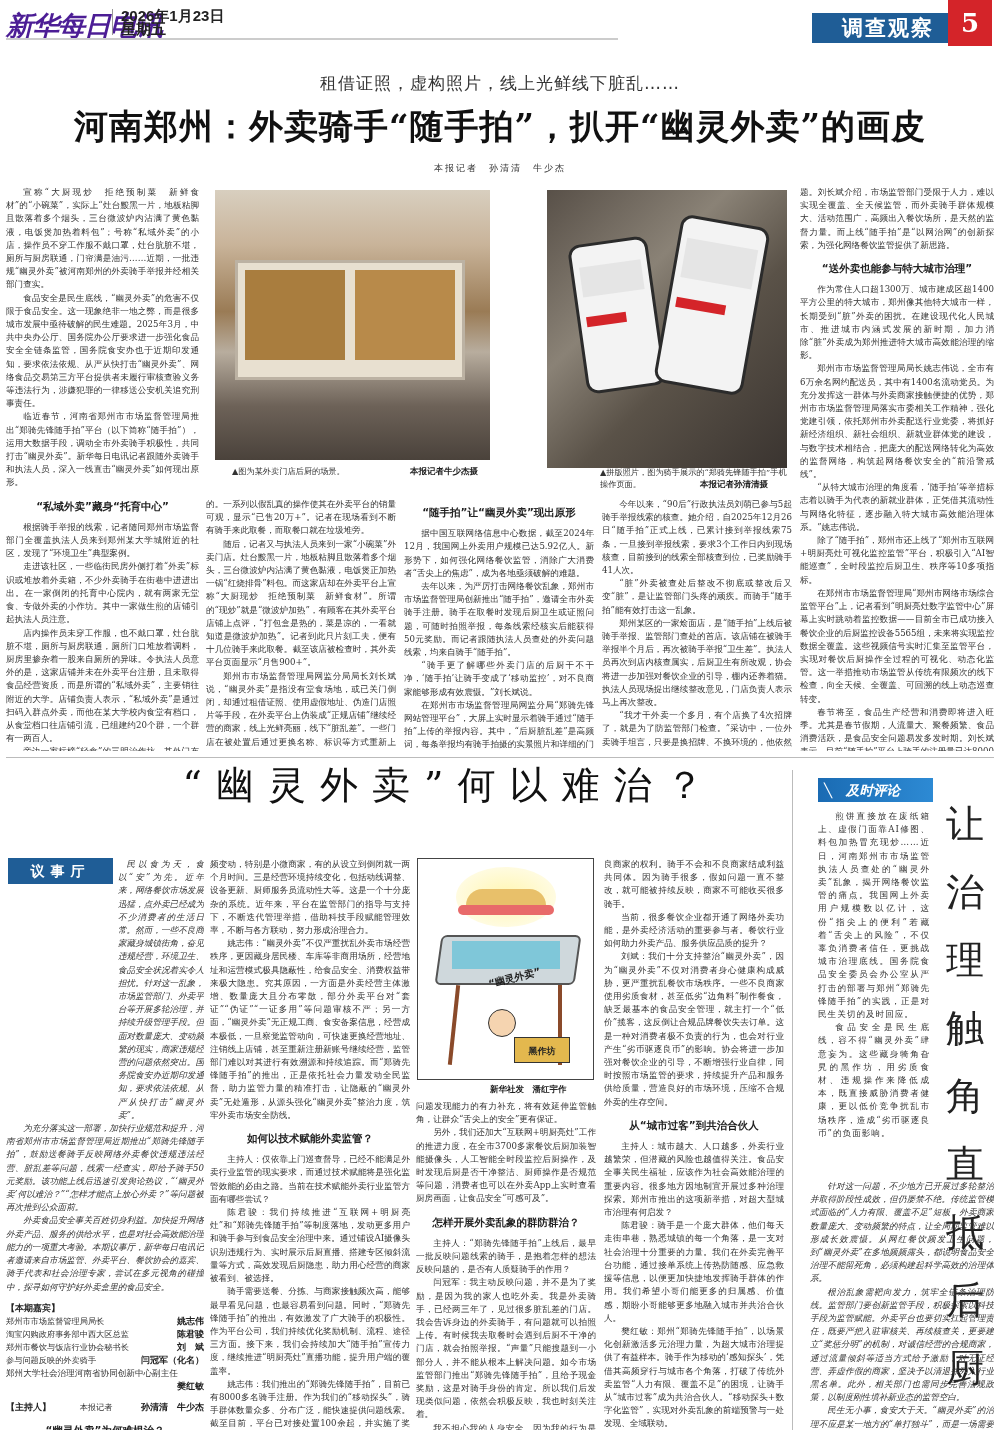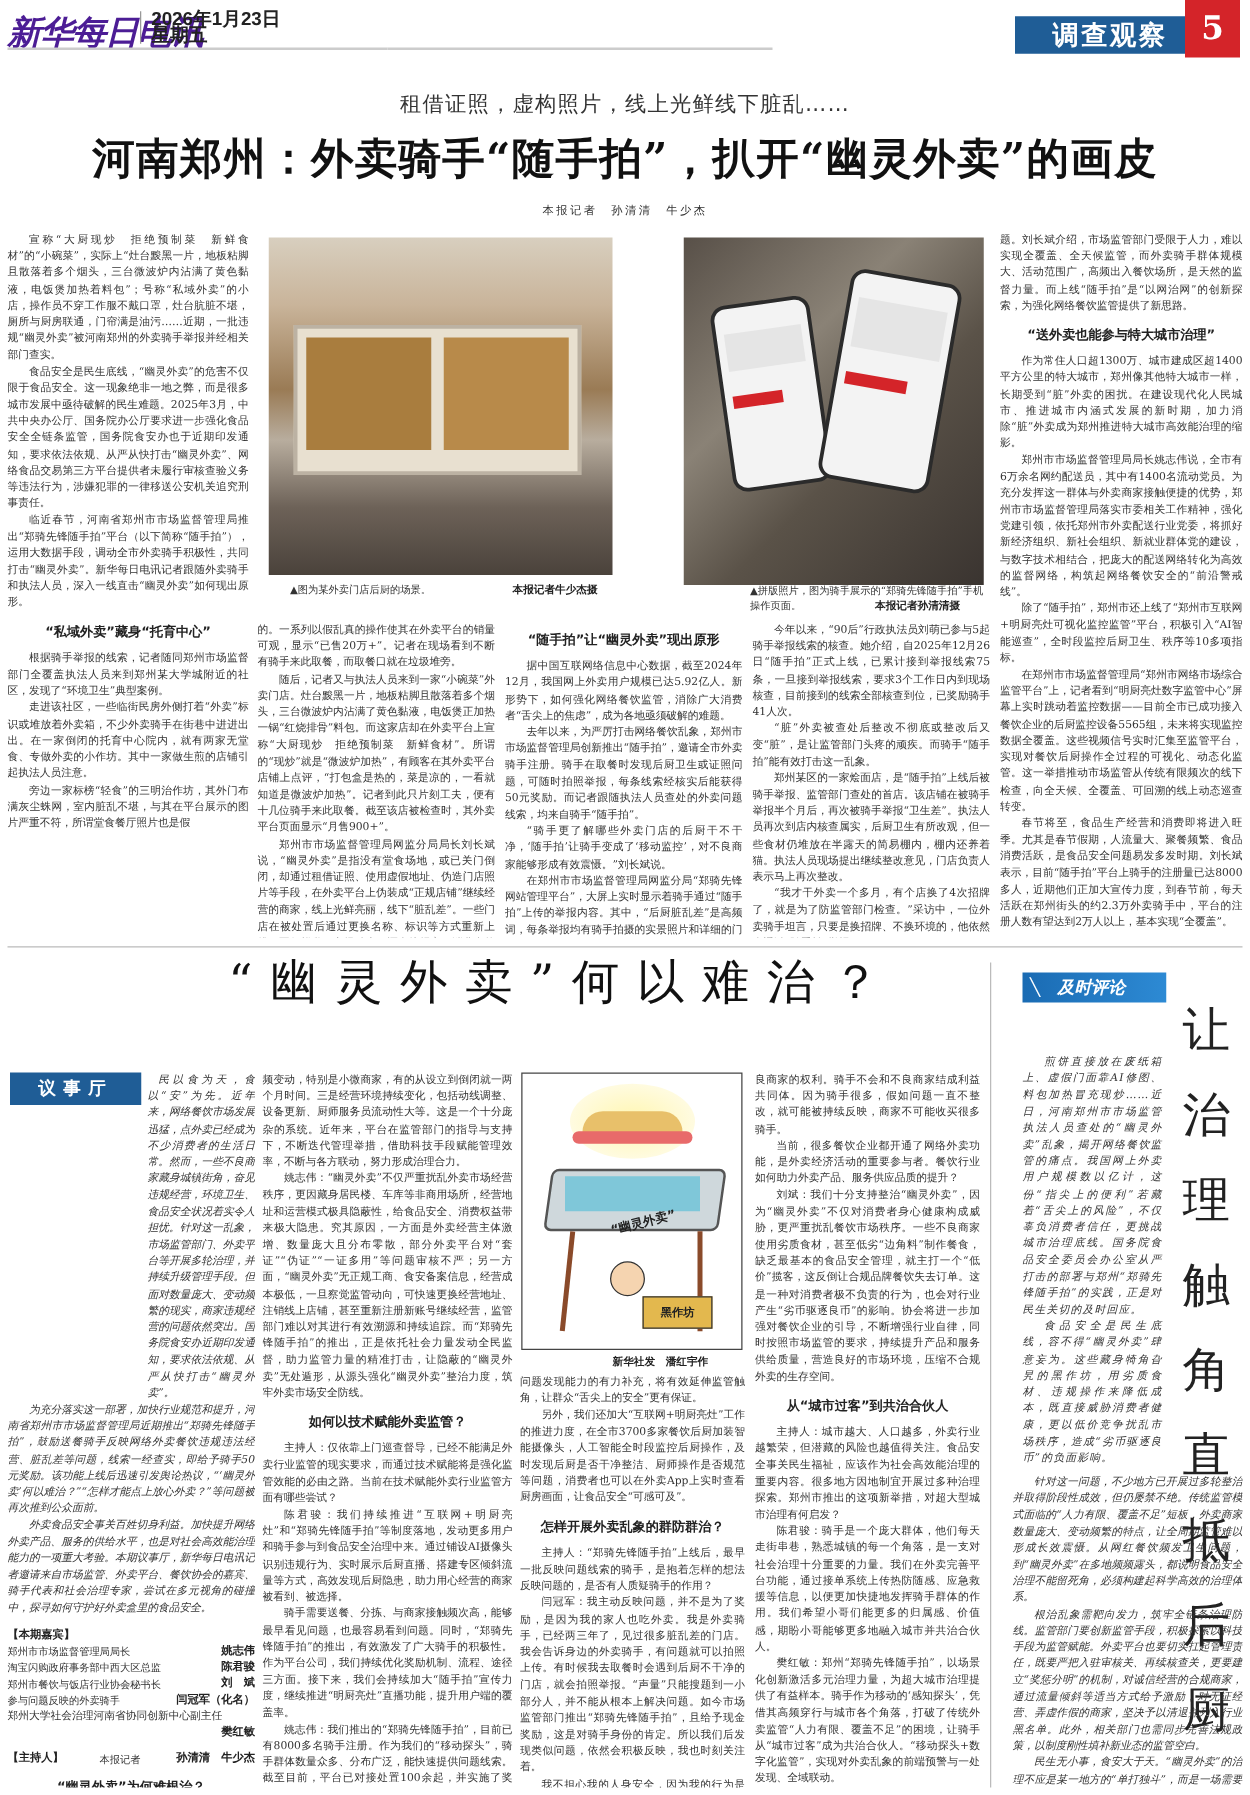--- a/index.html
+++ b/index.html
@@ -52,20 +52,21 @@
 <div class="abs headline">河南郑州：外卖骑手“随手拍”，扒开“幽灵外卖”的画皮</div>
 <div class="abs byline">本报记者　孙清清　牛少杰</div>
 
 <div class="abs col" style="left:6px;top:186px;width:193px;height:565px">
   <p>宣称“大厨现炒　拒绝预制菜　新鲜食材”的“小碗菜”，实际上“灶台黢黑一片，地板粘脚且散落着多个烟头，三台微波炉内沾满了黄色黏液，电饭煲加热着料包”；号称“私域外卖”的小店，操作员不穿工作服不戴口罩，灶台肮脏不堪，厕所与厨房联通，门帘满是油污……近期，一批违规“幽灵外卖”被河南郑州的外卖骑手举报并经相关部门查实。</p>
   <p>食品安全是民生底线，“幽灵外卖”的危害不仅限于食品安全。这一现象绝非一地之弊，而是很多城市发展中亟待破解的民生难题。2025年3月，中共中央办公厅、国务院办公厅要求进一步强化食品安全全链条监管，国务院食安办也于近期印发通知，要求依法依规、从严从快打击“幽灵外卖”、网络食品交易第三方平台提供者未履行审核查验义务等违法行为，涉嫌犯罪的一律移送公安机关追究刑事责任。</p>
   <p>临近春节，河南省郑州市市场监督管理局推出“郑骑先锋随手拍”平台（以下简称“随手拍”），运用大数据手段，调动全市外卖骑手积极性，共同打击“幽灵外卖”。新华每日电讯记者跟随外卖骑手和执法人员，深入一线直击“幽灵外卖”如何现出原形。</p>
   <div class="sub">“私域外卖”藏身“托育中心”</div>
   <p>根据骑手举报的线索，记者随同郑州市场监督部门全覆盖执法人员来到郑州某大学城附近的社区，发现了“环境卫生”典型案例。</p>
   <p>走进该社区，一些临街民房外侧打着“外卖”标识或堆放着外卖箱，不少外卖骑手在街巷中进进出出。在一家倒闭的托育中心院内，就有两家无堂食、专做外卖的小作坊。其中一家做生煎的店铺引起执法人员注意。</p>
+  <p>店内操作员未穿工作服，也不戴口罩，灶台肮脏不堪，厕所与厨房联通，厕所门口堆放着调料，厨房里掺杂着一股来自厕所的异味。令执法人员意外的是，这家店铺并未在外卖平台注册，且未取得食品经营资质，而是所谓的“私域外卖”，主要销往附近的大学。店铺负责人表示，“私域外卖”是通过扫码入群点外卖，而他在某大学校内食堂有档口，从食堂档口往店铺引流，已组建约20个群，一个群有一两百人。</p>
   <p>旁边一家标榜“轻食”的三明治作坊，其外门布满灰尘蛛网，室内脏乱不堪，与其在平台展示的图片严重不符，所谓堂食餐厅照片也是假</p>
 </div>
 
 <div class="abs photo photo1">
   <div style="position:absolute;left:20px;top:70px;width:230px;height:120px;background:#e8e0d0;border:3px solid #bcb2a3"></div>
   <div style="position:absolute;left:30px;top:80px;width:100px;height:90px;background:#a97d3e"></div>
   <div style="position:absolute;left:140px;top:80px;width:100px;height:90px;background:#b88a4a"></div>
 </div>
 <div class="abs caption" style="left:232px;top:466px">▲图为某外卖门店后厨的场景。</div>
 <div class="abs cap-credit" style="left:410px;top:466px">本报记者牛少杰摄</div>
@@ -93,30 +94,31 @@
   <div class="sub" style="margin-top:0">“随手拍”让“幽灵外卖”现出原形</div>
   <p>据中国互联网络信息中心数据，截至2024年12月，我国网上外卖用户规模已达5.92亿人。新形势下，如何强化网络餐饮监管，消除广大消费者“舌尖上的焦虑”，成为各地亟须破解的难题。</p>
   <p>去年以来，为严厉打击网络餐饮乱象，郑州市市场监督管理局创新推出“随手拍”，邀请全市外卖骑手注册。骑手在取餐时发现后厨卫生或证照问题，可随时拍照举报，每条线索经核实后能获得50元奖励。而记者跟随执法人员查处的外卖问题线索，均来自骑手“随手拍”。</p>
   <p>“骑手更了解哪些外卖门店的后厨干不干净，‘随手拍’让骑手变成了‘移动监控’，对不良商家能够形成有效震慑。”刘长斌说。</p>
   <p>在郑州市市场监督管理局网监分局“郑骑先锋网站管理平台”，大屏上实时显示着骑手通过“随手拍”上传的举报内容。其中，“后厨脏乱差”是高频词，每条举报均有骑手拍摄的实景照片和详细的门店地址，方便执法人员现场核查。</p>
 </div>
 
 <div class="abs col" style="left:602px;top:498px;width:190px;height:252px">
   <p>今年以来，“90后”行政执法员刘萌已参与5起骑手举报线索的核查。她介绍，自2025年12月26日“随手拍”正式上线，已累计接到举报线索75条，一旦接到举报线索，要求3个工作日内到现场核查，目前接到的线索全部核查到位，已奖励骑手41人次。</p>
   <p>“脏”外卖被查处后整改不彻底或整改后又变“脏”，是让监管部门头疼的顽疾。而骑手“随手拍”能有效打击这一乱象。</p>
-  <p>郑州某区的一家烩面店，是“随手拍”上线后被骑手举报、监管部门查处的首店。该店铺在被骑手举报半个月后，再次被骑手举报“卫生差”。执法人员再次到店内核查属实，后厨卫生有所改观，但一些食材仍堆放在半露天的简易棚内，棚内还养着猫。执法人员现场提出继续整改意见，门店负责人表示马上再次整改。</p>
+  <p>郑州某区的一家烩面店，是“随手拍”上线后被骑手举报、监管部门查处的首店。该店铺在被骑手举报半个月后，再次被骑手举报“卫生差”。执法人员再次到店内核查属实，后厨卫生有所改观，协会将进一步加强对餐饮企业的引导，棚内还养着猫。执法人员现场提出继续整改意见，门店负责人表示马上再次整改。</p>
   <p>“我才干外卖一个多月，有个店换了4次招牌了，就是为了防监管部门检查。”采访中，一位外卖骑手坦言，只要是换招牌、不换环境的，他依然会通过“随手拍”举报。</p>
 
 </div>
 
 <div class="abs col" style="left:800px;top:186px;width:194px;height:565px">
   <p style="text-indent:0">题。刘长斌介绍，市场监管部门受限于人力，难以实现全覆盖、全天候监管，而外卖骑手群体规模大、活动范围广，高频出入餐饮场所，是天然的监督力量。而上线“随手拍”是“以网治网”的创新探索，为强化网络餐饮监管提供了新思路。</p>
   <div class="sub">“送外卖也能参与特大城市治理”</div>
   <p>作为常住人口超1300万、城市建成区超1400平方公里的特大城市，郑州像其他特大城市一样，长期受到“脏”外卖的困扰。在建设现代化人民城市、推进城市内涵式发展的新时期，加力消除“脏”外卖成为郑州推进特大城市高效能治理的缩影。</p>
   <p>郑州市市场监督管理局局长姚志伟说，全市有6万余名网约配送员，其中有1400名流动党员。为充分发挥这一群体与外卖商家接触便捷的优势，郑州市市场监督管理局落实市委相关工作精神，强化党建引领，依托郑州市外卖配送行业党委，将抓好新经济组织、新社会组织、新就业群体党的建设，与数字技术相结合，把庞大的配送网络转化为高效的监督网络，构筑起网络餐饮安全的“前沿警戒线”。</p>
+  <p>“从特大城市治理的角度看，‘随手拍’等举措标志着以骑手为代表的新就业群体，正凭借其流动性与网络化特征，逐步融入特大城市高效能治理体系。”姚志伟说。</p>
   <p>除了“随手拍”，郑州市还上线了“郑州市互联网+明厨亮灶可视化监控监管”平台，积极引入“AI智能巡查”，全时段监控后厨卫生、秩序等10多项指标。</p>
   <p>在郑州市市场监督管理局“郑州市网络市场综合监管平台”上，记者看到“明厨亮灶数字监管中心”屏幕上实时跳动着监控数据——目前全市已成功接入餐饮企业的后厨监控设备5565组，未来将实现监控数据全覆盖。这些视频信号实时汇集至监管平台，实现对餐饮后厨操作全过程的可视化、动态化监管。这一举措推动市场监管从传统有限频次的线下检查，向全天候、全覆盖、可回溯的线上动态巡查转变。</p>
   <p>春节将至，食品生产经营和消费即将进入旺季。尤其是春节假期，人流量大、聚餐频繁、食品消费活跃，是食品安全问题易发多发时期。刘长斌表示，目前“随手拍”平台上骑手的注册量已达8000多人，近期他们正加大宣传力度，到春节前，每天活跃在郑州街头的约2.3万外卖骑手中，平台的注册人数有望达到2万人以上，基本实现“全覆盖”。</p>
 </div>
 
 <div class="abs rule" style="left:6px;top:757px;width:988px;height:1px"></div>
 
 <div class="abs big-title">“幽灵外卖”何以难治？</div>
 
 <div class="abs yishi">议事厅</div>
@@ -207,21 +209,21 @@
   <div>让</div>
   <div>治</div>
   <div>理</div>
   <div>触</div>
   <div>角</div>
   <div>直</div>
   <div>抵</div>
   <div>后</div>
   <div>厨</div>
 </div>
-<div class="abs col" style="left:818px;top:844px;width:112px;height:410px;font-style:italic;letter-spacing:1px">
+<div class="abs col" style="left:818px;top:810px;width:112px;height:410px;letter-spacing:1px">
   <p>煎饼直接放在废纸箱上、虚假门面靠AI修图、料包加热冒充现炒……近日，河南郑州市市场监管执法人员查处的“幽灵外卖”乱象，揭开网络餐饮监管的痛点。我国网上外卖用户规模数以亿计，这份“指尖上的便利”若藏着“舌尖上的风险”，不仅辜负消费者信任，更挑战城市治理底线。国务院食品安全委员会办公室从严打击的部署与郑州“郑骑先锋随手拍”的实践，正是对民生关切的及时回应。</p>
   <p>食品安全是民生底线，容不得“幽灵外卖”肆意妄为。这些藏身犄角旮旯的黑作坊，用劣质食材、违规操作来降低成本，既直接威胁消费者健康，更以低价竞争扰乱市场秩序，造成“劣币驱逐良币”的负面影响。</p>
 </div>
 <div class="abs col" style="left:810px;top:1180px;width:184px;height:252px;font-style:italic">
   <p>针对这一问题，不少地方已开展过多轮整治并取得阶段性成效，但仍屡禁不绝。传统监管模式面临的“人力有限、覆盖不足”短板，外卖商家数量庞大、变动频繁的特点，让全周期监管难以形成长效震慑。从网红餐饮频发卫生问题，到“幽灵外卖”在多地频频露头，都说明食品安全治理不能留死角，必须构建起科学高效的治理体系。</p>
   <p>根治乱象需靶向发力，筑牢全链条治理防线。监管部门要创新监管手段，积极探索以科技手段为监管赋能。外卖平台也要切实扛起管理责任，既要严把入驻审核关、再续核查关，更要建立“奖惩分明”的机制，对诚信经营的合规商家，通过流量倾斜等适当方式给予激励，对无证经营、弄虚作假的商家，坚决予以清退并列入行业黑名单。此外，相关部门也需同步完善法规政策，以制度刚性填补新业态的监管空白。</p>
   <p>民生无小事，食安大于天。“幽灵外卖”的治理不应是某一地方的“单打独斗”，而是一场需要协同推进的“全民战役”。当技术赋能让监管更精准，当社会参与让监管无死角，当违法成本让商家存敬畏，“幽灵外卖”终将失去生存空间。期待形成上下联动、区域协同的治理合力，让每一份外卖都经得起检验，让消费者点得放心、吃得安心。</p>
 
 </div>
 

